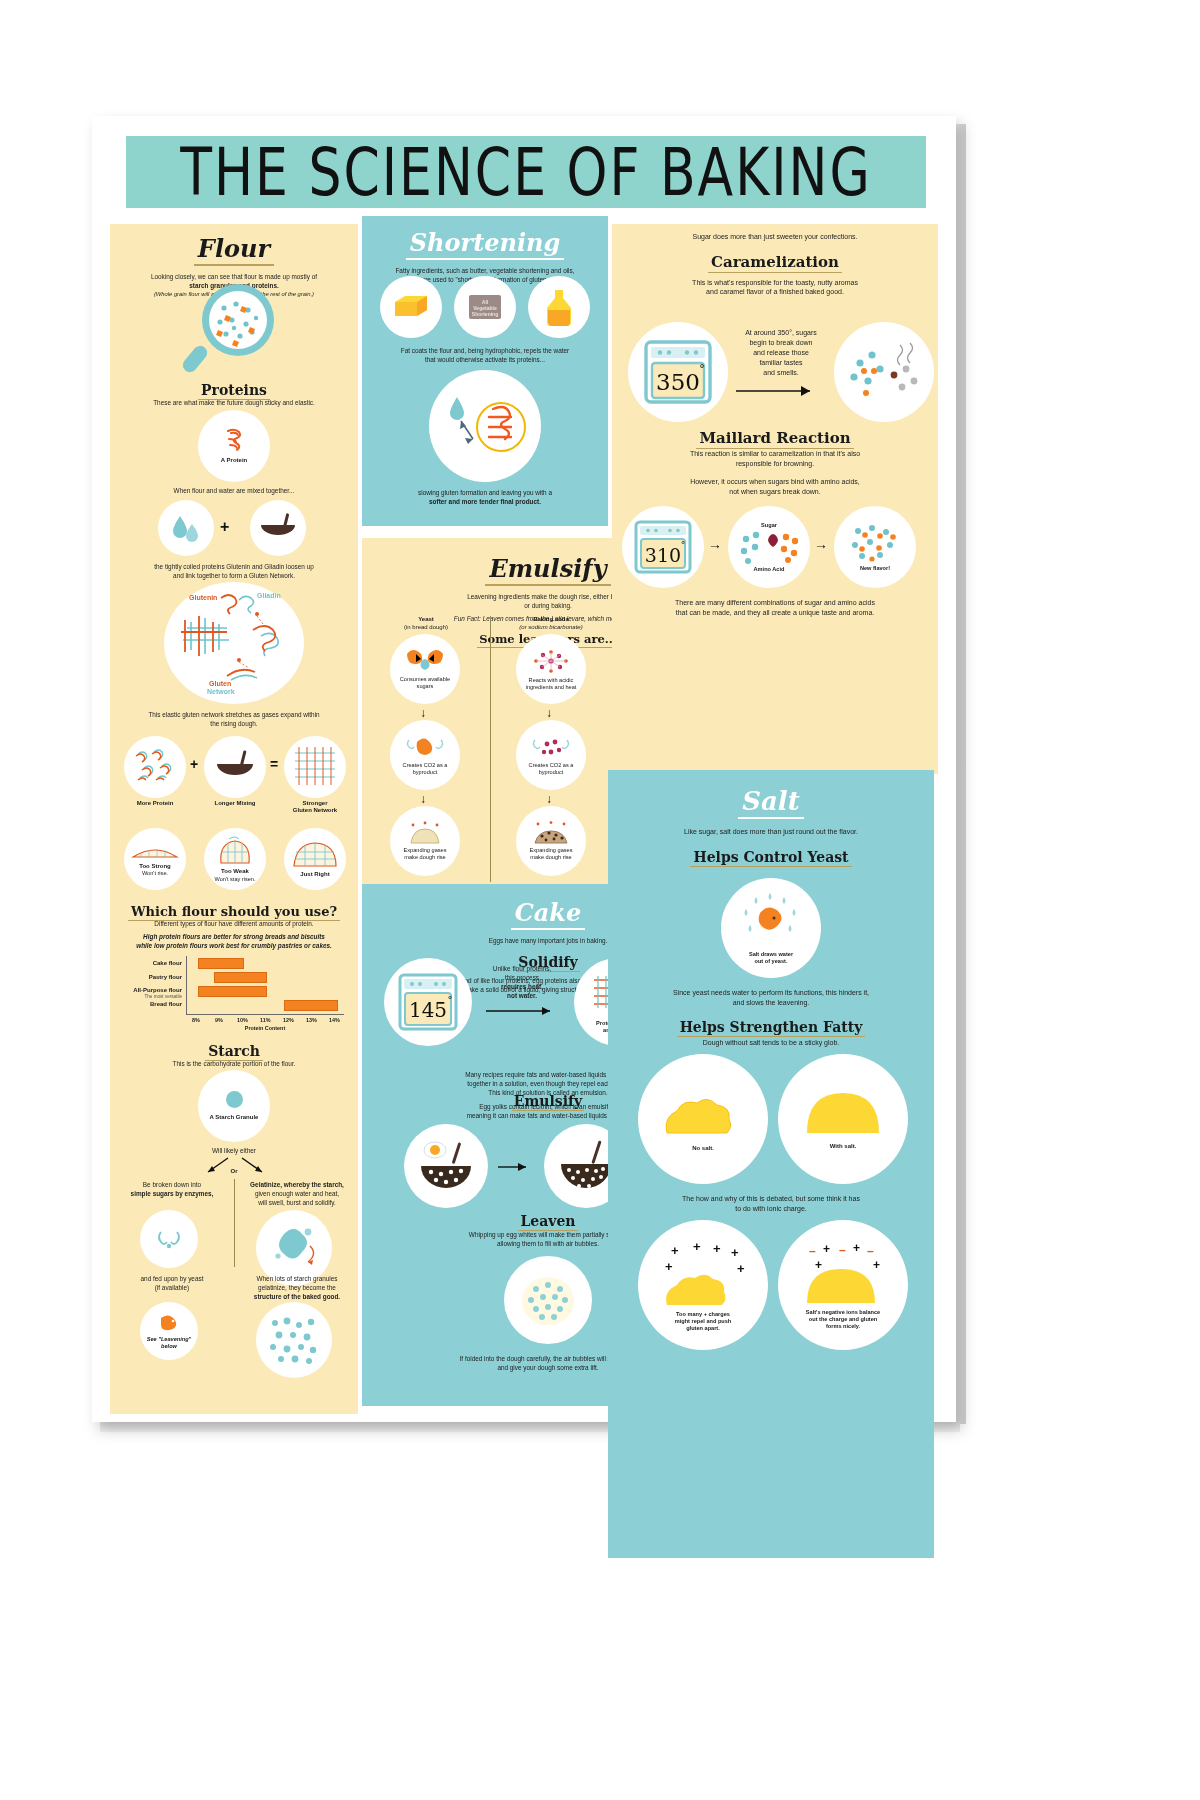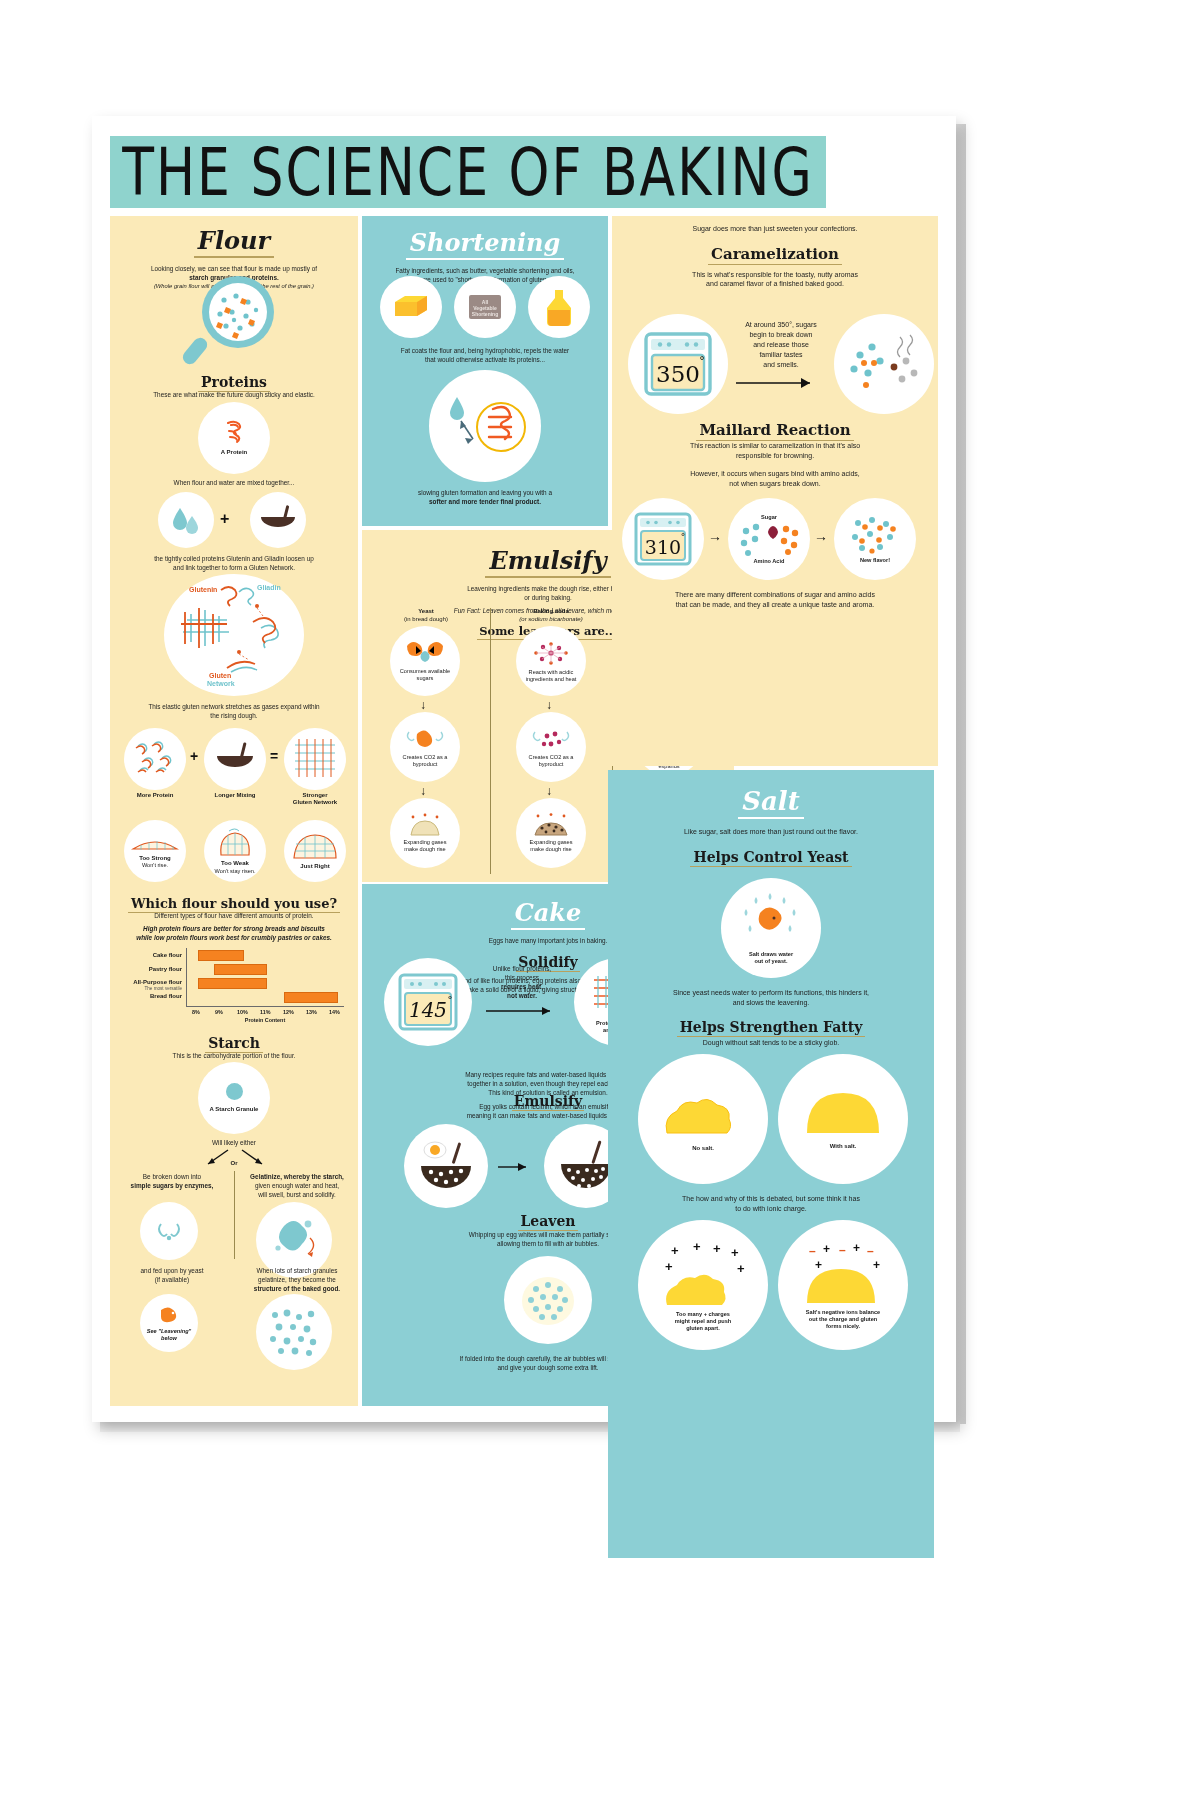--- a/index.html
+++ b/index.html
@@ -25,33 +25,33 @@
     position:absolute; left: 100px; top: 1420px; width: 860px; height: 12px;
     background: linear-gradient(to bottom,#dcdcdc,#f4f4f4);
   }
   #poster {
     position: absolute; left: 10px; top: 8px;
     width: 844px; height: 1290px;
     background: #ffffff;
   }
   
   #title-bar {
-    position: absolute; left: 8px; top: 12px; width: 716px; height: 72px;
+    position: absolute; left: 24px; top: 12px; width: 800px; height: 72px;
     background: #8fd3cd;
     display: flex; align-items: center; justify-content: center;
   }
   #title-text {
     font-family: "DejaVu Sans", sans-serif;
     font-size: 52px; letter-spacing: 2px; color: #111;
     font-weight: 400;
     transform: scaleY(1.25);
   }
   
   .panel { position: absolute; }
-  .cream { background: #fbeab8; }
+  .cream { background: #fbeab8; margin-top: 8px; }
   .teal  { background: #8ccfd4; }
   #p-flour    { left:8px;   top:92px;  width:248px; height:1190px; }
   #p-short    { left:260px; top:92px;  width:246px; height:310px; }
   #p-eggs     { left:260px; top:760px; width:372px; height:522px; background:#8ccfd4;}
   #p-leaven2  { left:260px; top:406px; width:372px; height:352px; }
   #p-sugars   { left:510px; top:92px;  width:326px; height:550px; }
   #p-salt     { left:506px; top:646px; width:326px; height:788px; }
 
   
   .h1 {
@@ -636,21 +636,21 @@
       <span class="h1 white">Cake</span>
     </div>
     <div class="body" style="margin-top:6px;">Eggs have many important jobs in baking.</div>
 
     <div class="ctr" style="margin-top:8px;">
       <span class="h3">Solidify</span>
     </div>
     <div class="body" style="margin-top:4px;padding:0 14px;">Kind of like flour proteins, egg proteins also unravel and realign</div>
     <div class="body" style="padding:0 14px;">to make a solid out of a liquid, giving structure to the baked good.</div>
 
-    <div class="circ w" style="left:22px;top:74px;width:88px;height:88px;font-style:italic;">
+    <div class="circ w" style="left:22px;top:74px;width:88px;height:88px;">
       <svg width="64" height="62" viewBox="0 0 64 62">
         <rect x="4" y="4" width="56" height="54" rx="4" fill="#fff" stroke="#7ec8cf" stroke-width="3"></rect>
         <rect x="8" y="8" width="48" height="10" rx="2" fill="#d8f0f2"></rect>
         <g fill="#7ec8cf">
               <circle cx="16" cy="13" r="2"></circle>
               <circle cx="24" cy="13" r="2"></circle>
               <circle cx="40" cy="13" r="2"></circle>
               <circle cx="48" cy="13" r="2"></circle>
             </g>
         <rect x="9" y="22" width="46" height="32" rx="3" fill="#fbeab8" stroke="#7ec8cf" stroke-width="2"></rect>

